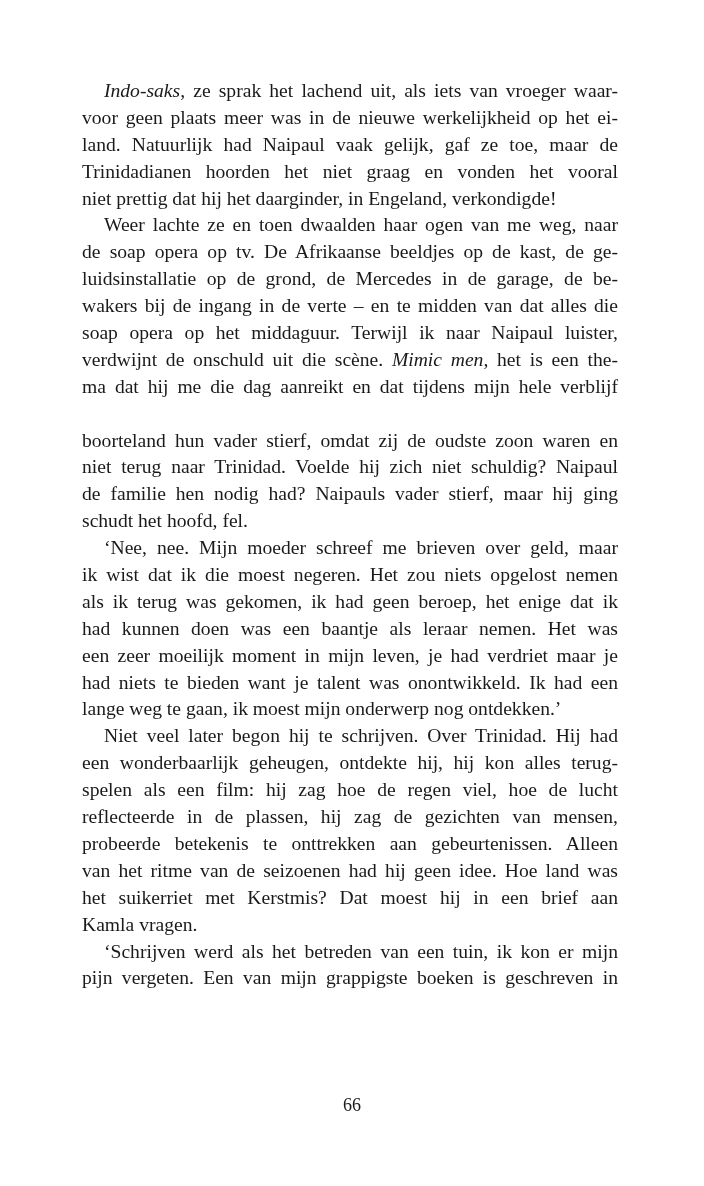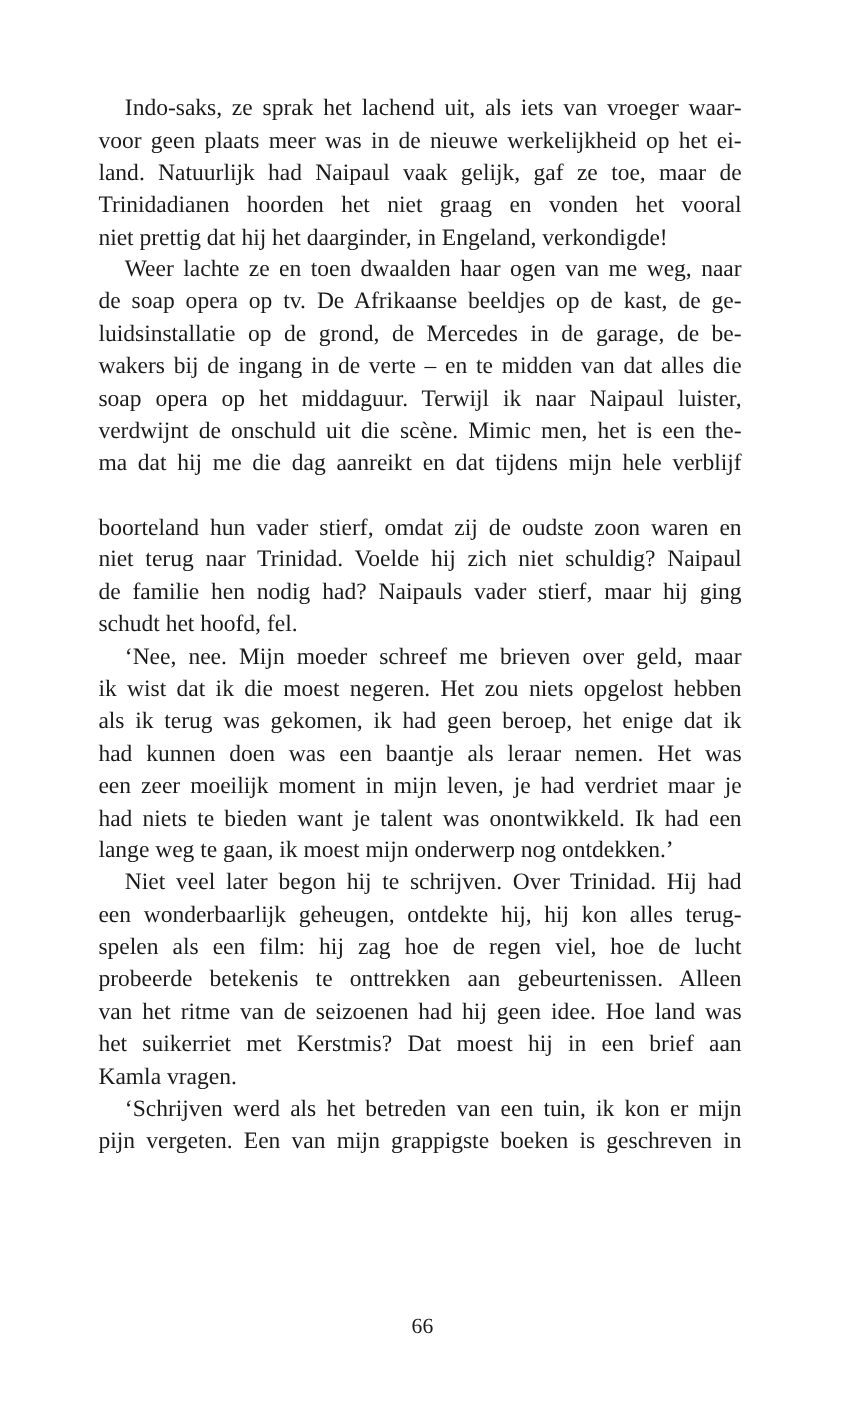--- a/index.html
+++ b/index.html
@@ -35,20 +35,21 @@
       text-align-last: left;
     }
     .line.indent {
       text-indent: 22px;
     }
     .blank {
       display: block;
       height: 26.9px;
     }
     .line .it {
+      font-style: italic;
     }
     .page-number {
       position: absolute;
       left: 0;
       width: 704px;
       top: 1093px;
       text-align: center;
       font-size: 18px;
       line-height: 24px;
     }
@@ -75,31 +76,32 @@
     </div>
     <div class="blank"></div>
     <div>
       <span class="line"><span>boorteland hun vader stierf, omdat zij de oudste zoon waren en</span></span>
       <span class="line"><span>niet terug naar Trinidad. Voelde hij zich niet schuldig? Naipaul</span></span>
       <span class="line"><span>de familie hen nodig had? Naipauls vader stierf, maar hij ging</span></span>
       <span class="line last"><span>schudt het hoofd, fel.</span></span>
     </div>
     <div>
       <span class="line indent"><span>‘Nee, nee. Mijn moeder schreef me brieven over geld, maar</span></span>
-      <span class="line"><span>ik wist dat ik die moest negeren. Het zou niets opgelost hebben</span></span>
+      <span class="line"><span>ik wist dat ik die moest negeren. Het zou niets opgelost nemen</span></span>
       <span class="line"><span>als ik terug was gekomen, ik had geen beroep, het enige dat ik</span></span>
       <span class="line"><span>had kunnen doen was een baantje als leraar nemen. Het was</span></span>
       <span class="line"><span>een zeer moeilijk moment in mijn leven, je had verdriet maar je</span></span>
       <span class="line"><span>had niets te bieden want je talent was onontwikkeld. Ik had een</span></span>
       <span class="line last"><span>lange weg te gaan, ik moest mijn onderwerp nog ontdekken.’</span></span>
     </div>
     <div>
       <span class="line indent"><span>Niet veel later begon hij te schrijven. Over Trinidad. Hij had</span></span>
       <span class="line"><span>een wonderbaarlijk geheugen, ontdekte hij, hij kon alles terug-</span></span>
       <span class="line"><span>spelen als een film: hij zag hoe de regen viel, hoe de lucht</span></span>
+      <span class="line"><span>reflecteerde in de plassen, hij zag de gezichten van mensen,</span></span>
       <span class="line"><span>probeerde betekenis te onttrekken aan gebeurtenissen. Alleen</span></span>
       <span class="line"><span>van het ritme van de seizoenen had hij geen idee. Hoe land was</span></span>
       <span class="line"><span>het suikerriet met Kerstmis? Dat moest hij in een brief aan</span></span>
       <span class="line last"><span>Kamla vragen.</span></span>
     </div>
     <div>
       <span class="line indent"><span>‘Schrijven werd als het betreden van een tuin, ik kon er mijn</span></span>
       <span class="line"><span>pijn vergeten. Een van mijn grappigste boeken is geschreven in</span></span>
     </div>
   </div>

